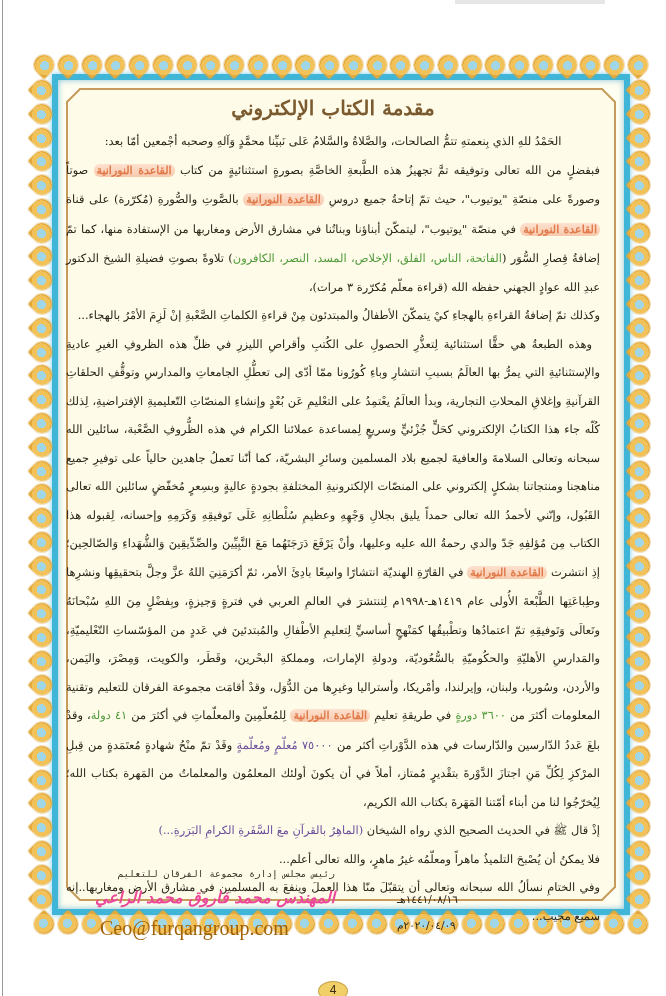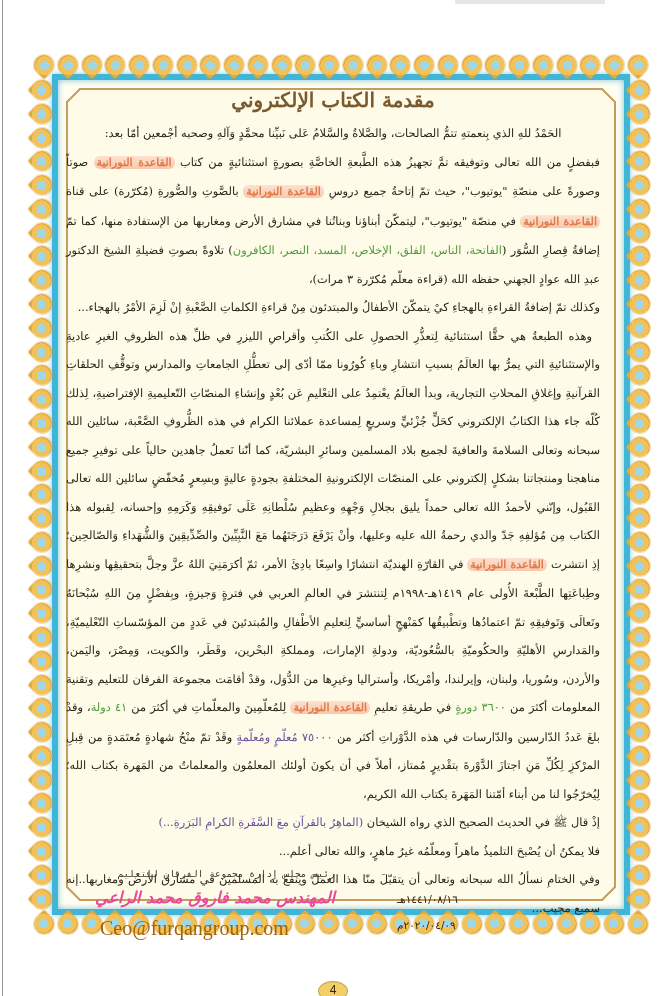--- a/index.html
+++ b/index.html
@@ -45,21 +45,21 @@
   }
   .inner-panel {
     position: absolute; left: 36px; top: 36px; right: 36px; bottom: 36px;
     background: #fefbe8;
     border: 2px solid #c79b5c;
     clip-path: polygon(14px 0, calc(100% - 14px) 0, 100% 14px, 100% calc(100% - 14px), calc(100% - 14px) 100%, 14px 100%, 0 calc(100% - 14px), 0 14px);
   }
   .inner-border-svg { position: absolute; left: 36px; top: 36px; width: 550px; height: 813px; pointer-events: none; }
 
   .content {
-    position: absolute; left: 66px; top: 83px; width: 534px;
+    position: absolute; left: 66px; top: 91px; width: 534px;
     direction: rtl; text-align: justify;
     font-family: "DejaVu Serif", serif; color: #2a2418;
     font-size: 11.4px; line-height: 28.5px;
   }
   .title {
     text-align: center; font-size: 20px; font-weight: bold; color: #7a5a2e;
     line-height: 34px; margin-bottom: 2px;
   }
   .para { text-align: justify; text-align-last: right; }
   .para.center { text-align: right; text-align-last: center; }

